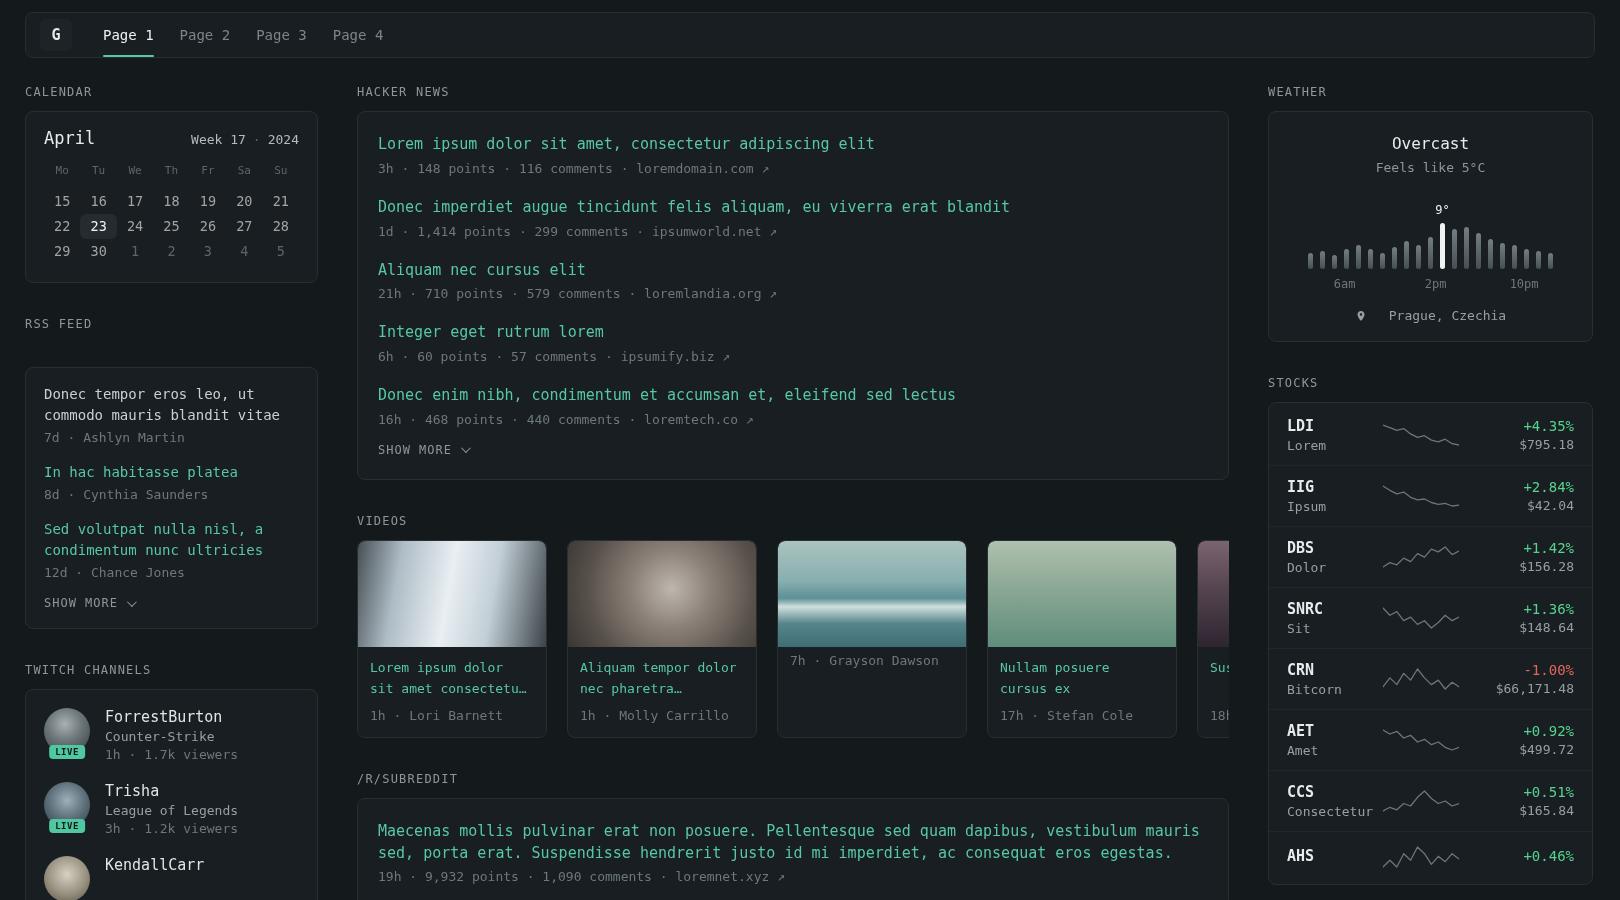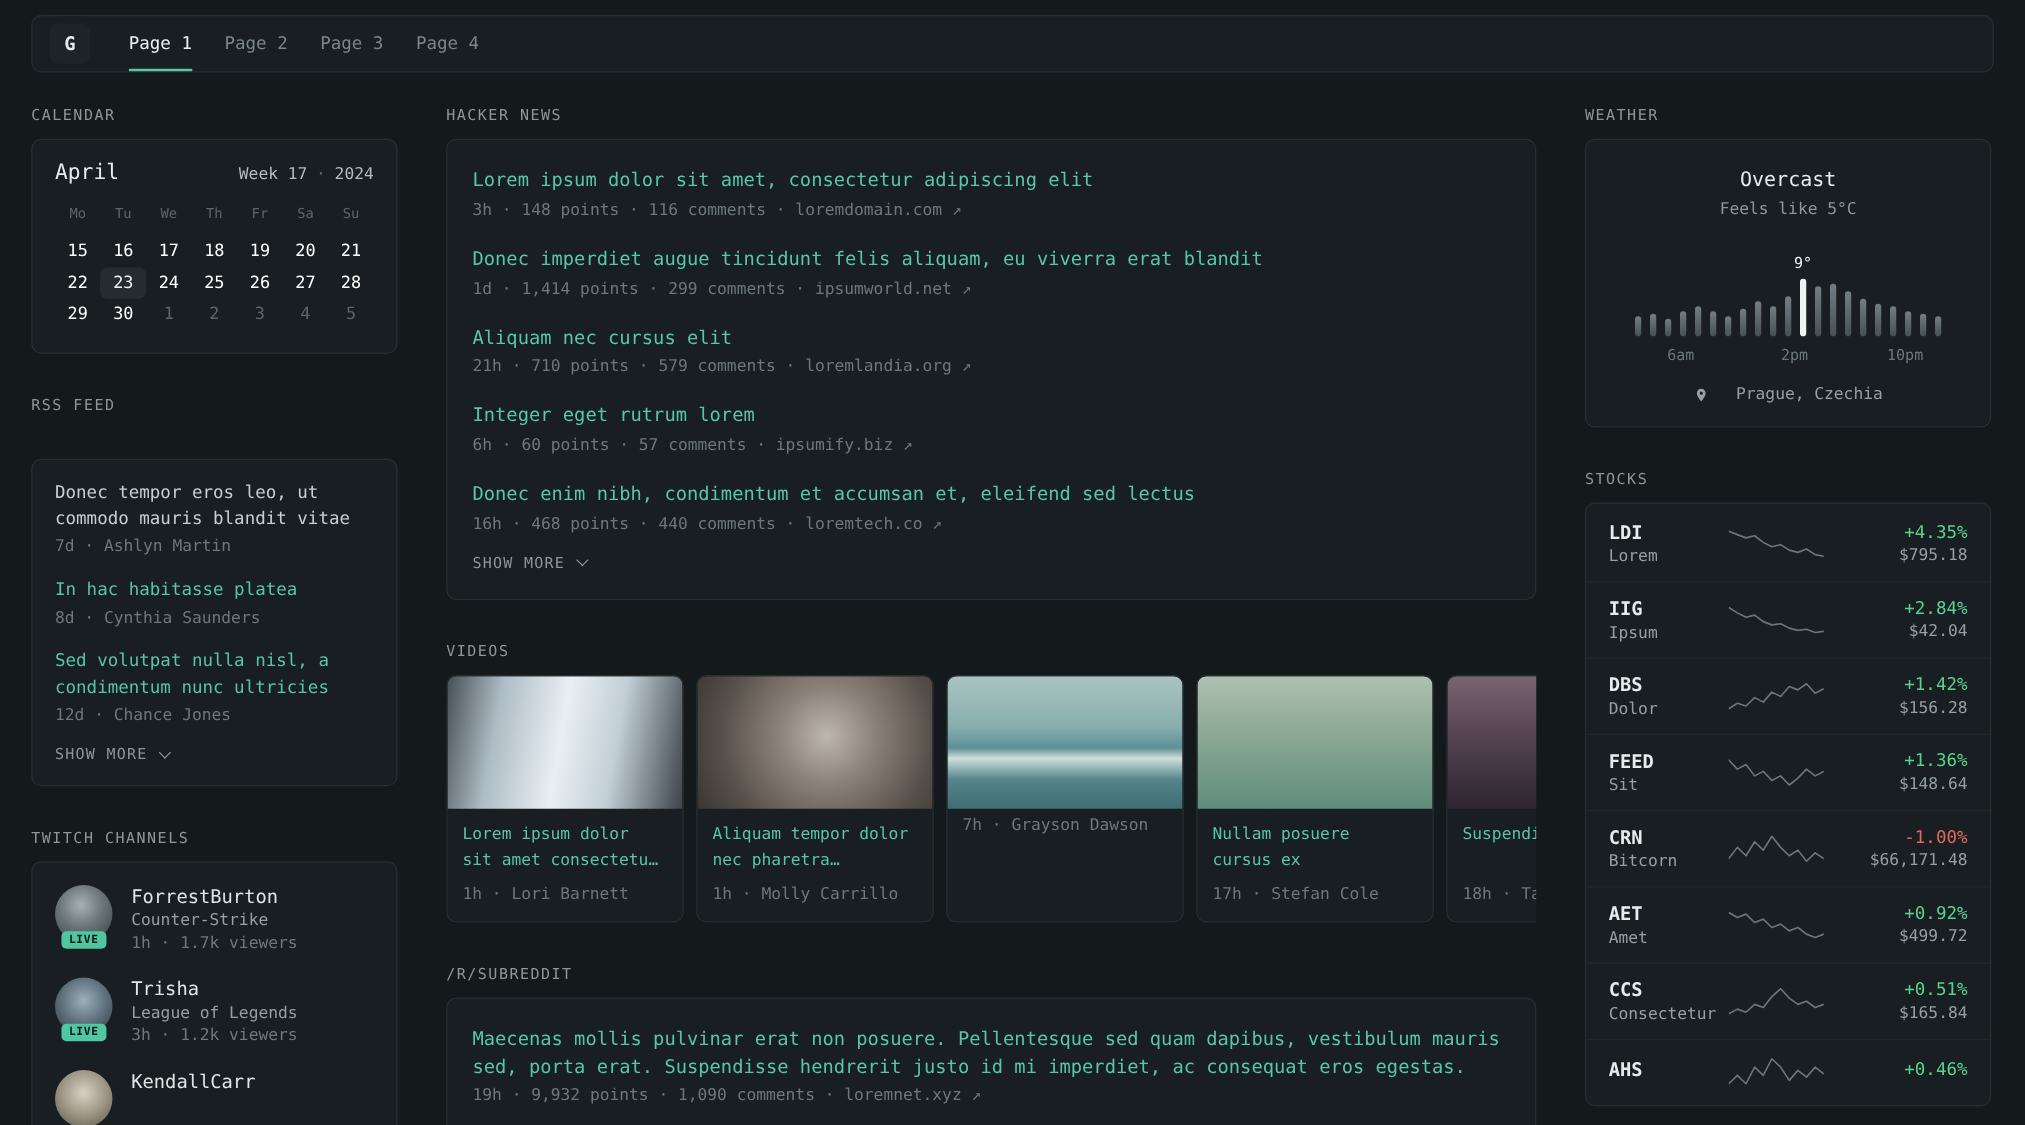--- a/index.html
+++ b/index.html
@@ -68,21 +68,21 @@
   }
 
   
   .calendar-panel{padding:16px 18px 18px;}
   .cal-head{display:flex;justify-content:space-between;align-items:baseline;margin-bottom:16px;}
   .cal-month{font-size:17px;color:#e6ebec;}
   .cal-week{font-size:13px;color:#b3bcbe;display:flex;gap:7px;align-items:baseline;}
   .cal-week .sep{color:#5c6669;}
   .cal-grid{display:grid;grid-template-columns:repeat(7,1fr);text-align:center;}
   .cal-dow{font-size:11px;color:#5c6669;}
-  .cal-day{font-size:13.5px;color:#ffffff;height:25px;line-height:25px;border-radius:6px;}
+  .cal-day{font-size:13.5px;color:#a3a3a3;height:25px;line-height:25px;border-radius:6px;}
   .cal-day.muted{color:#5c6669;}
   .cal-day.current{background:#242c31;color:#eef2f3;}
 
   
   .rss-panel{padding:16px 18px 18px;margin-top:36px;}
   .rss-item{margin-bottom:17px;}
   .rss-item:last-of-type{margin-bottom:0;}
   .rss-headline{font-size:14px;line-height:1.5;color:var(--accent);cursor:pointer;}
   .rss-item.read .rss-headline{color:#c9d0d2;}
   .rss-meta{font-size:13px;color:var(--text-3);margin-top:4px;}
@@ -106,21 +106,21 @@
   .tw-meta{font-size:13px;color:var(--text-3);margin-top:3px;}
 
   
   .hn-panel{padding:22px 20px;}
   .hn-item{margin-bottom:21px;}
   .hn-item:last-of-type{margin-bottom:0;}
   .hn-title{font-size:15px;color:var(--accent);line-height:1.45;cursor:pointer;}
   .hn-meta{font-size:13px;color:var(--text-3);margin-top:5px;}
 
   
-  .videos-row{display:flex;gap:10px;overflow:hidden;}
+  .videos-row{display:flex;gap:20px;overflow:hidden;}
   .video-card{width:190px;flex:none;cursor:pointer;overflow:hidden;}
   .video-thumb{height:106px;border-radius:7px 7px 0 0;}
   .t1{background:linear-gradient(100deg,#474f55 0%,#aebcc5 22%,#e9eff3 48%,#c2cfd6 70%,#3c4349 100%);}
   .t2{background:radial-gradient(circle at 55% 45%,#bdb7ae 0%,#8d8279 32%,#58514b 70%,#3a3632 100%);}
   .t3{background:linear-gradient(180deg,#a9c4c1 0%,#88aeae 38%,#5d9096 54%,#cfdfdd 62%,#55848a 78%,#3f6d74 100%);}
   .t4{background:linear-gradient(180deg,#afc0af 0%,#8aa894 45%,#5f8d7b 100%);}
   .t5{background:linear-gradient(180deg,#7a6470 0%,#554450 45%,#2d2530 100%);}
   .video-title{font-size:13px;line-height:1.6;color:var(--accent);padding:11px 12px 0;height:55px;overflow:hidden;}
   .video-meta{font-size:13px;color:var(--text-3);padding:6px 12px 14px;}
 
@@ -474,21 +474,21 @@
                   <polyline points="0.0,23.0 6.9,18.6 13.8,20.8 20.7,14.1 27.6,17.7 34.5,9.7 41.5,13.2 48.4,5.2 55.3,7.9 62.2,3.0 69.1,10.6 76.0,7.0" fill="none" stroke="#6b767b" stroke-width="1.3" stroke-linejoin="round" stroke-linecap="round"></polyline>
                 </svg>
               </div>
               <div class="stock-right">
                 <div class="stock-change up">+1.42%</div>
                 <div class="stock-price">$156.28</div>
               </div>
             </div>
             <div class="stock-row">
               <div class="stock-id">
-                <div class="stock-sym">FEED</div>
+                <div class="stock-sym">SNRC</div>
                 <div class="stock-name">Sit</div>
               </div>
               <div class="stock-spark">
                 <svg width="76" height="26" viewBox="0 0 76 26">
                   <polyline points="0.0,3.0 6.9,10.3 13.8,6.6 20.7,15.7 27.6,12.1 34.5,19.4 41.5,15.7 48.4,23.0 55.3,17.5 62.2,10.3 69.1,15.7 76.0,12.1" fill="none" stroke="#6b767b" stroke-width="1.3" stroke-linejoin="round" stroke-linecap="round"></polyline>
                 </svg>
               </div>
               <div class="stock-right">
                 <div class="stock-change up">+1.36%</div>
                 <div class="stock-price">$148.64</div>

